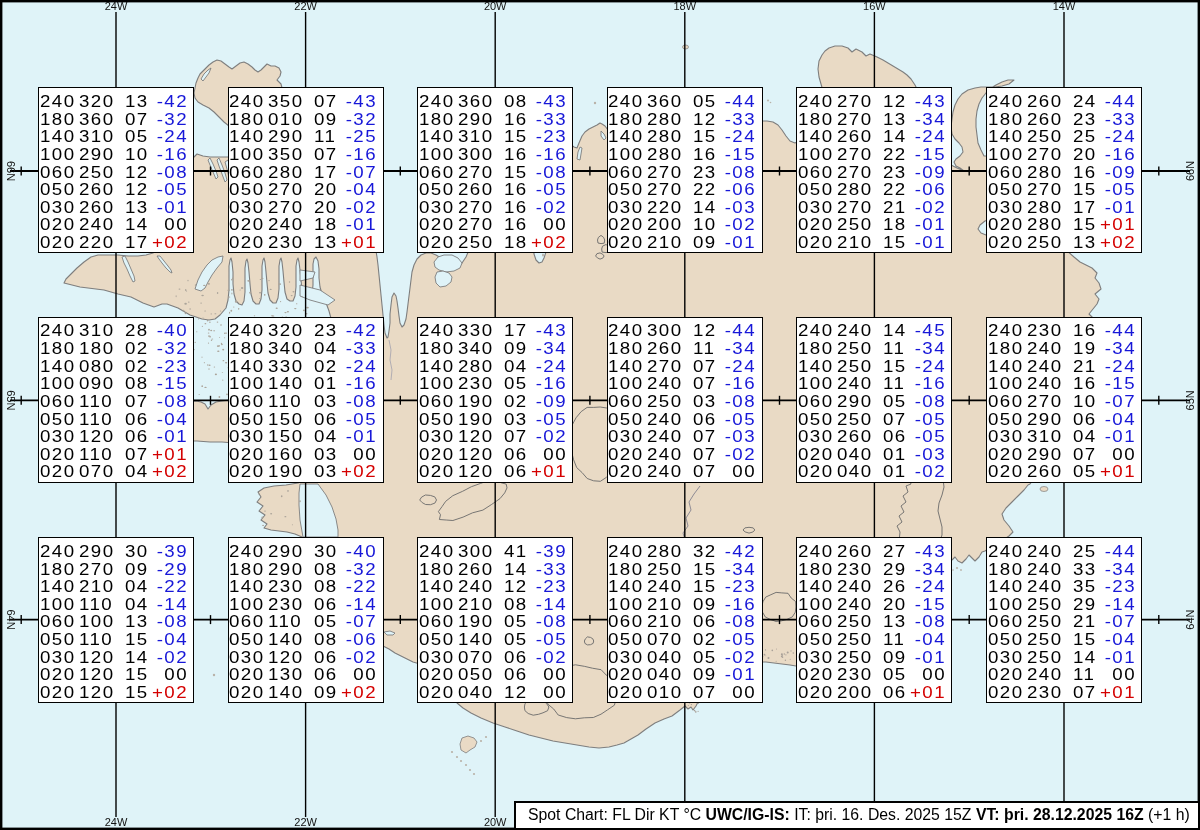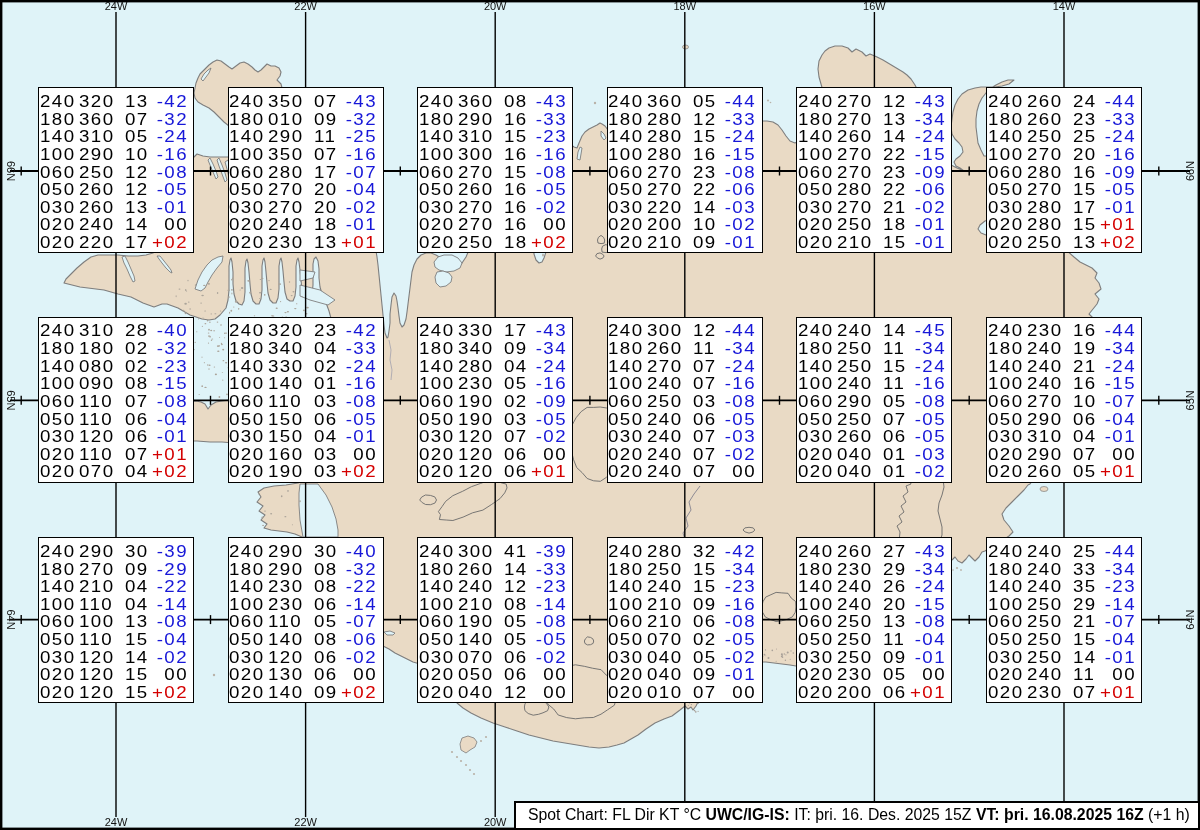--- a/index.html
+++ b/index.html
@@ -987,12 +987,12 @@
 <span class="b">-34</span>
 <span class="b">-23</span>
 <span class="b">-14</span>
 <span class="b">-07</span>
 <span class="b">-04</span>
 <span class="b">-01</span>
 00
 <span class="r">+01</span></div>
 </div>
 
-<div class="cap">Spot Chart: FL Dir KT °C <b>UWC/IG-IS:</b> IT: þri. 16. Des. 2025 15Z <b>VT: þri. 16.08.2025 16Z</b> (+1 h)</div>
+<div class="cap">Spot Chart: FL Dir KT °C <b>UWC/IG-IS:</b> IT: þri. 16. Des. 2025 15Z <b>VT: þri. 28.12.2025 16Z</b> (+1 h)</div>
 </body></html>

